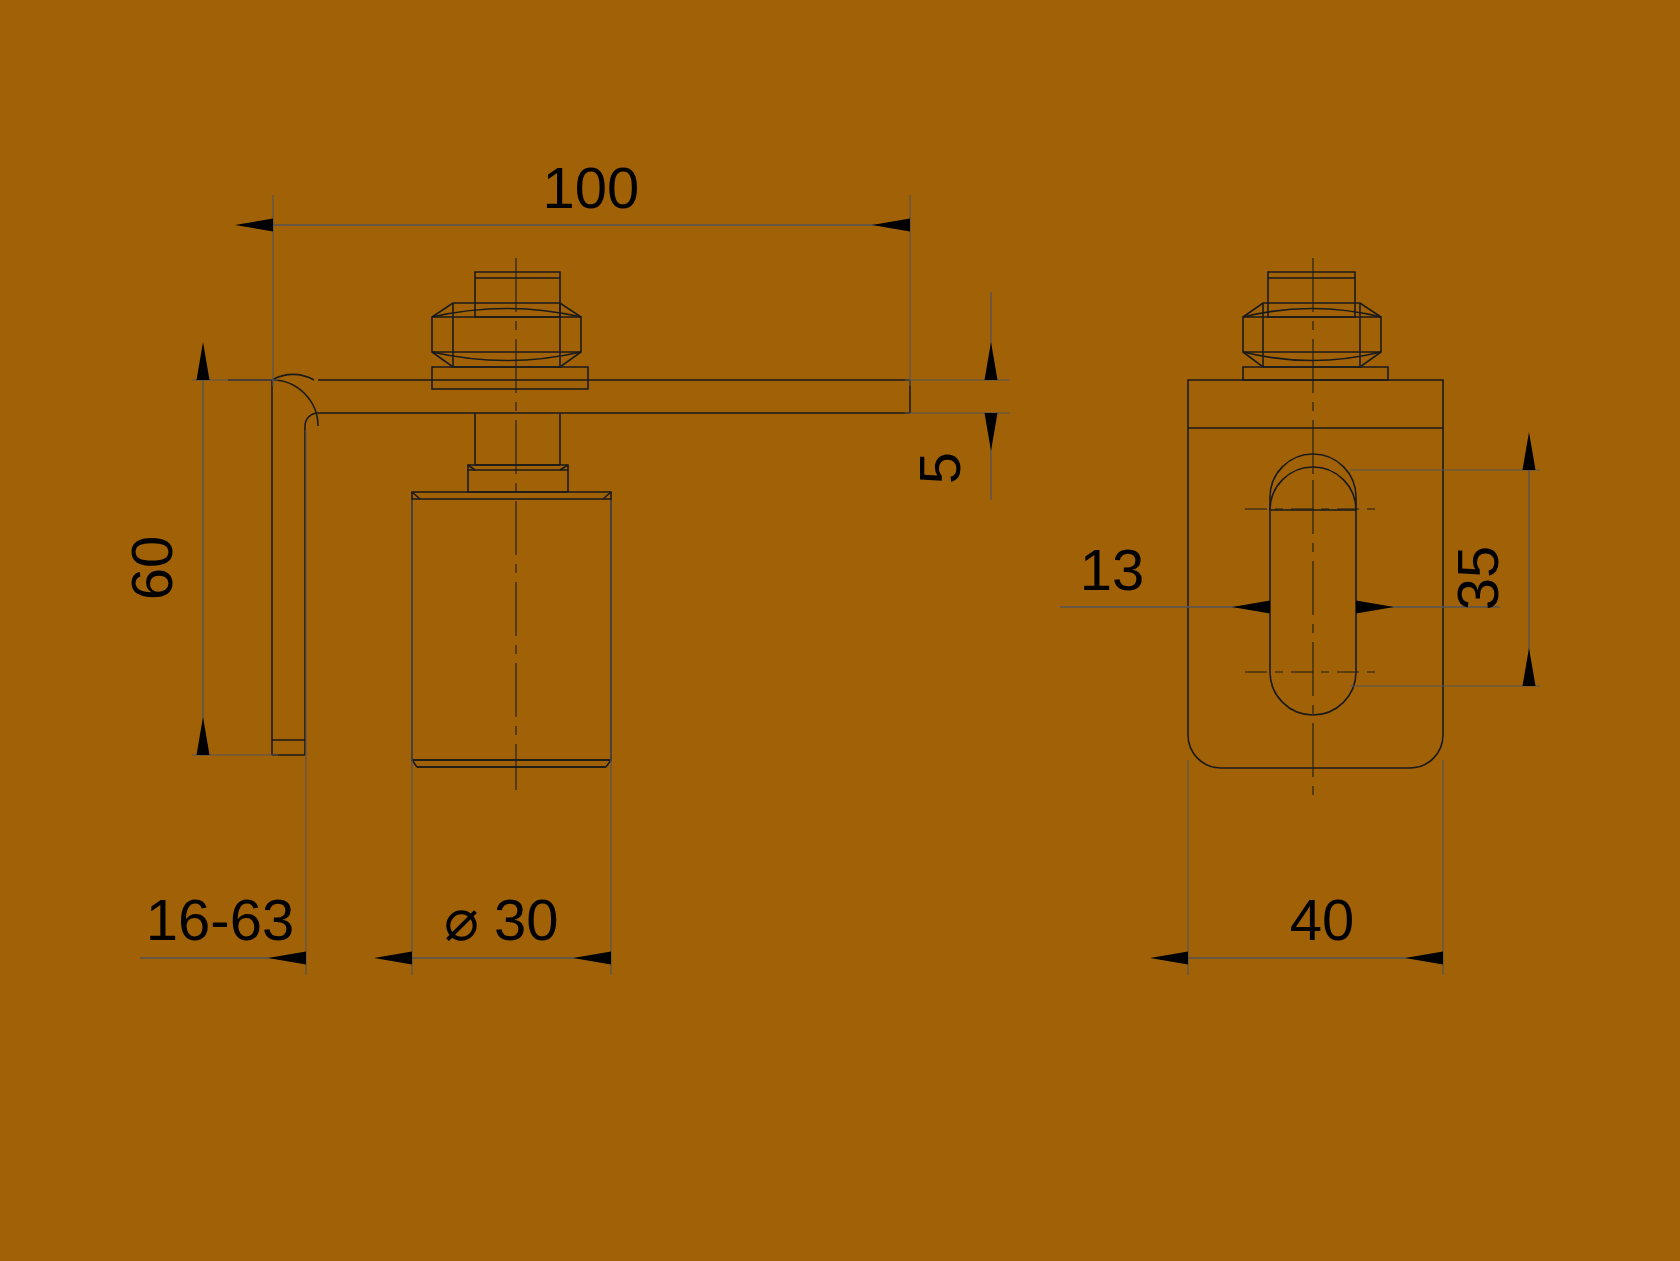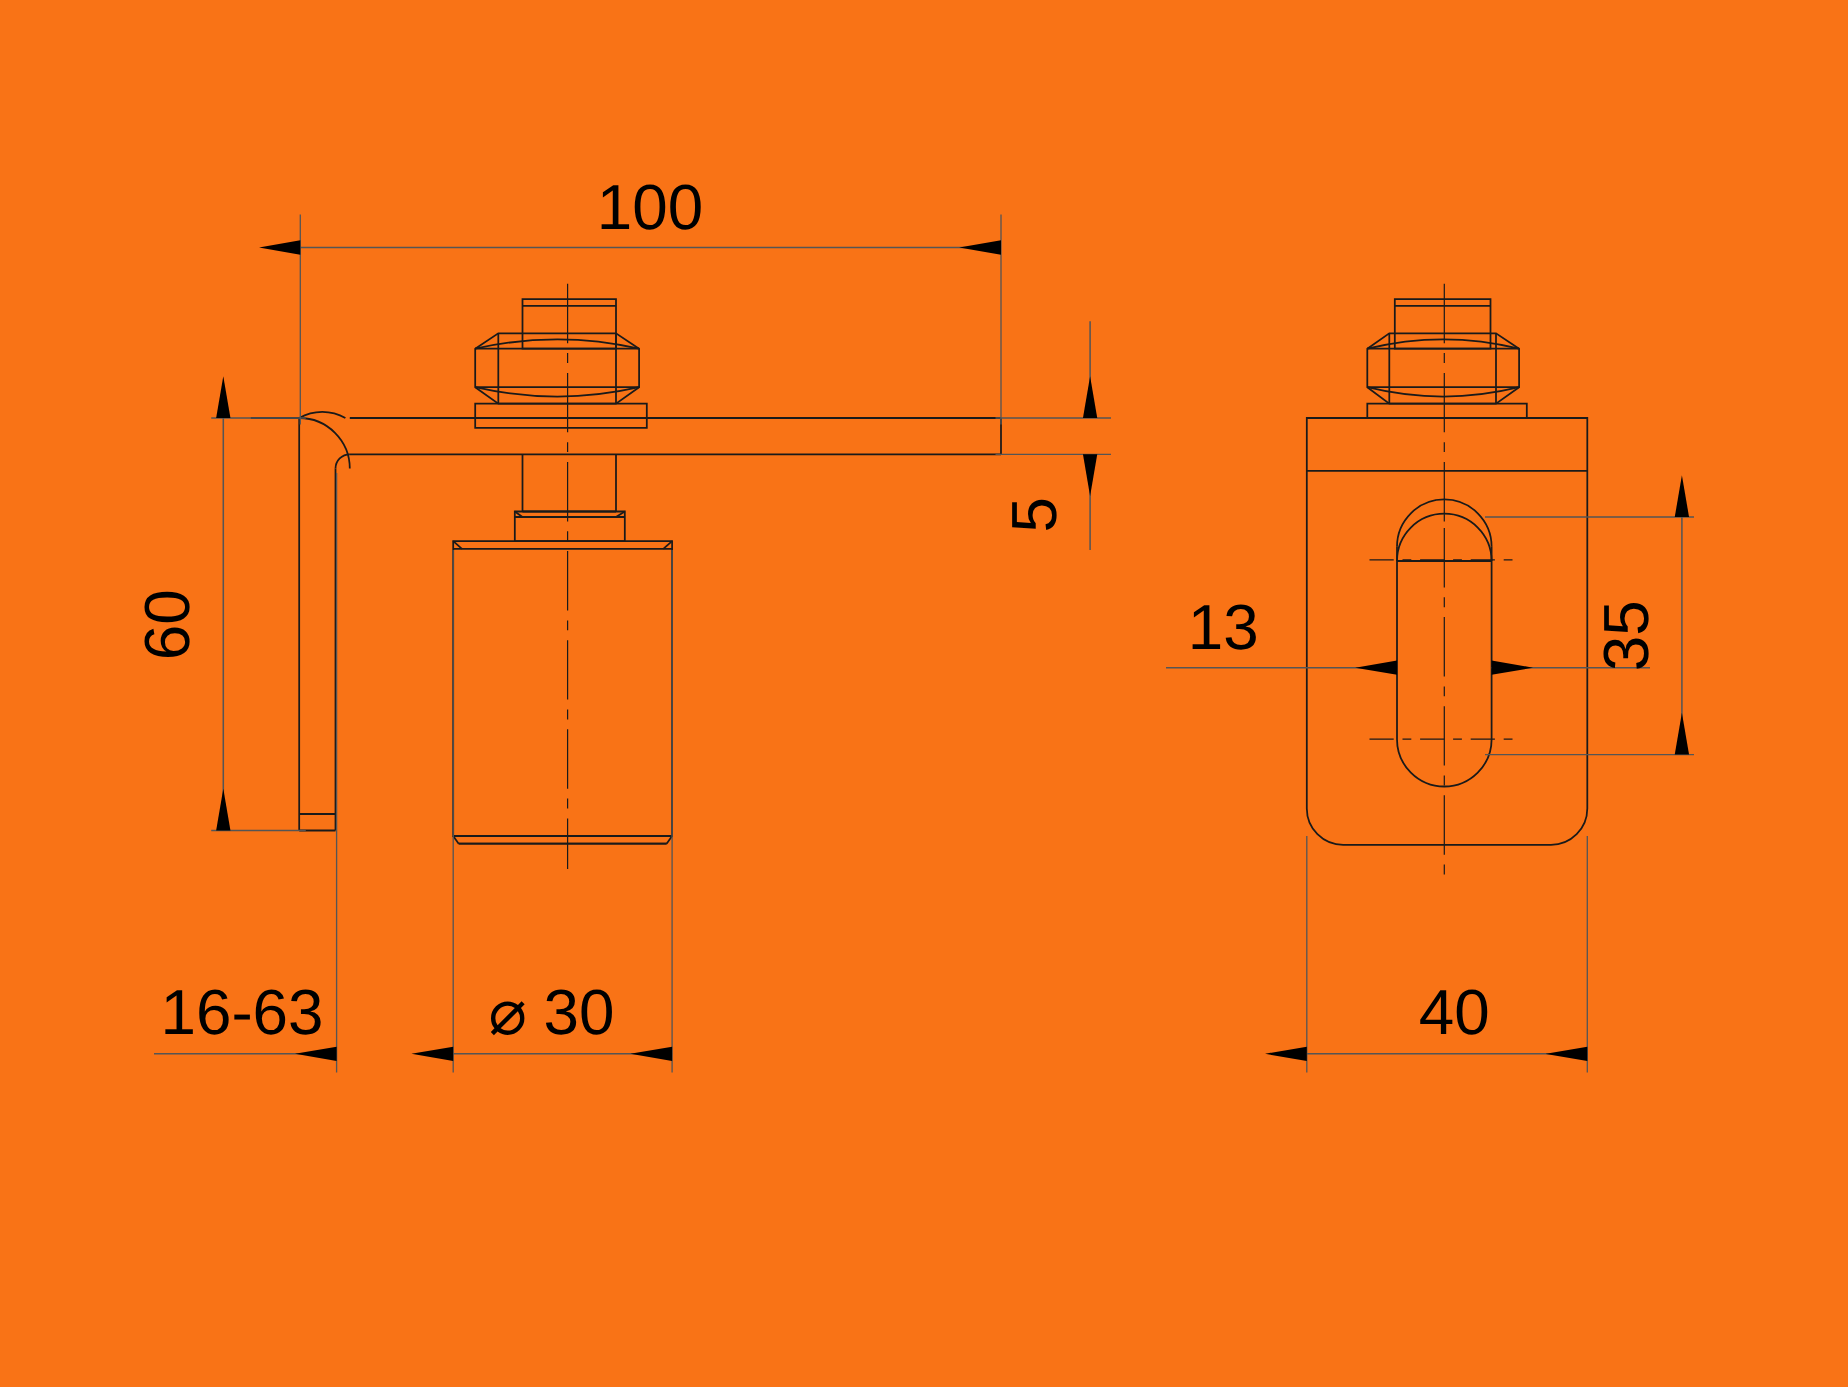--- a/index.html
+++ b/index.html
@@ -10,21 +10,21 @@
   body {
     width: 1680px;
     height: 1261px;
     font-family: "Liberation Sans", sans-serif;
     overflow: hidden;
   }
   #drawing-root {
     position: relative;
     width: 1680px;
     height: 1261px;
-    background: #f97316;
+    background: #a16207;
   }
   svg#cad {
     display: block;
     width: 1680px;
     height: 1261px;
   }
   .dimtext {
     font-family: "Liberation Sans", sans-serif;
     font-size: 58px;
     fill: #000000;

